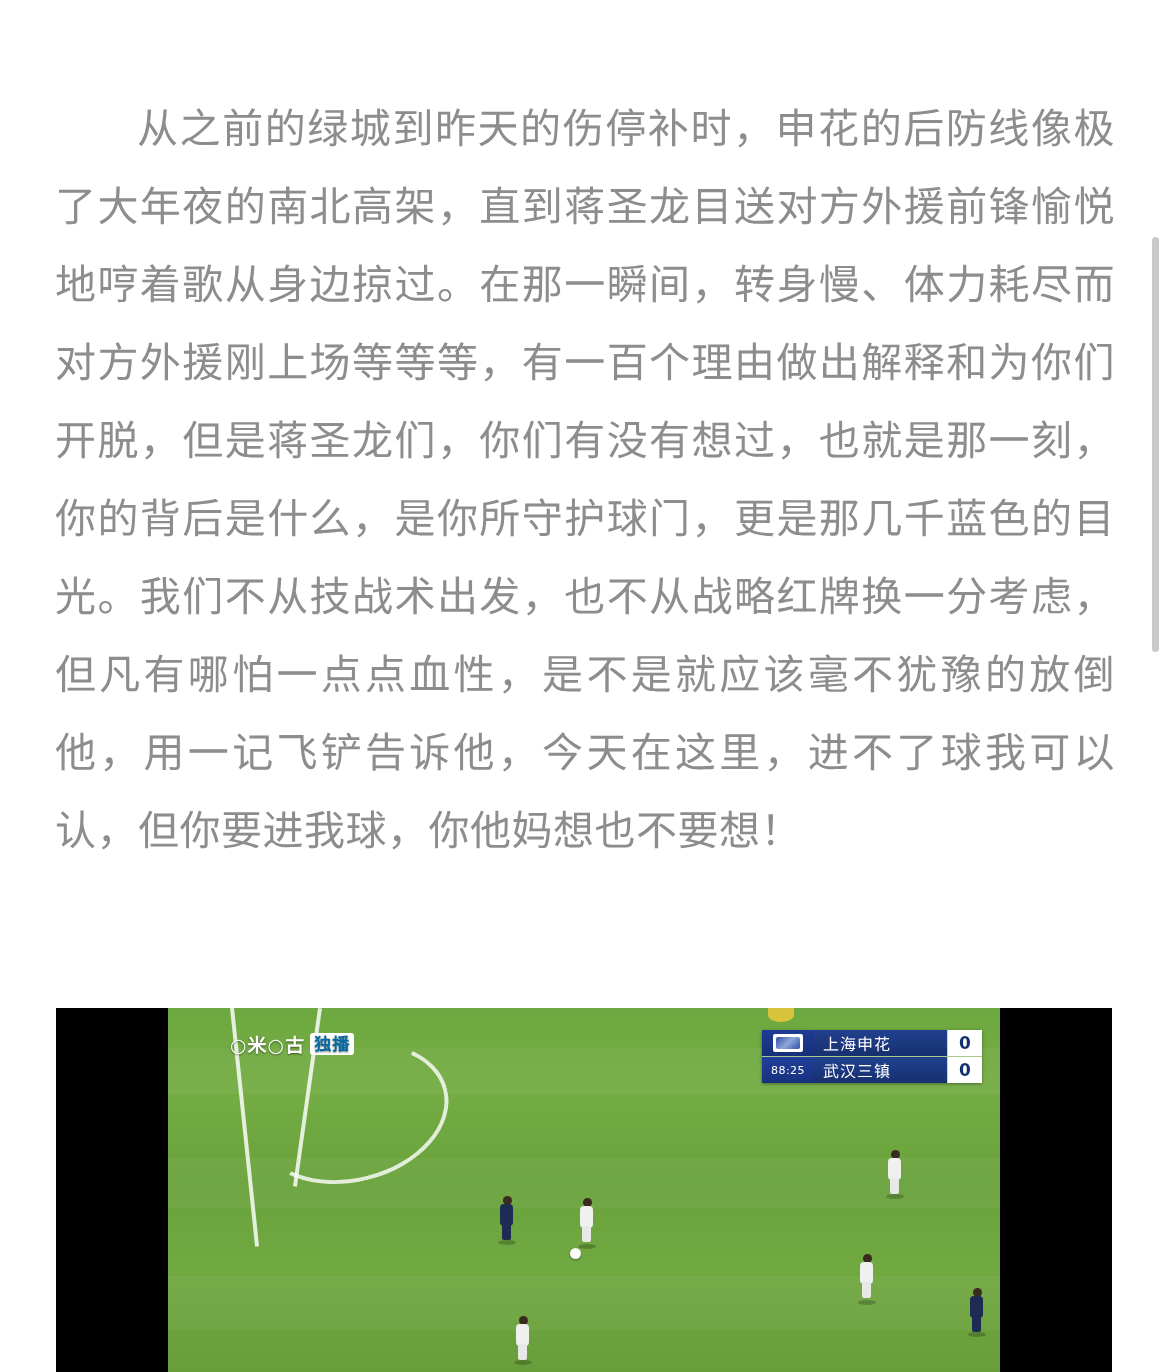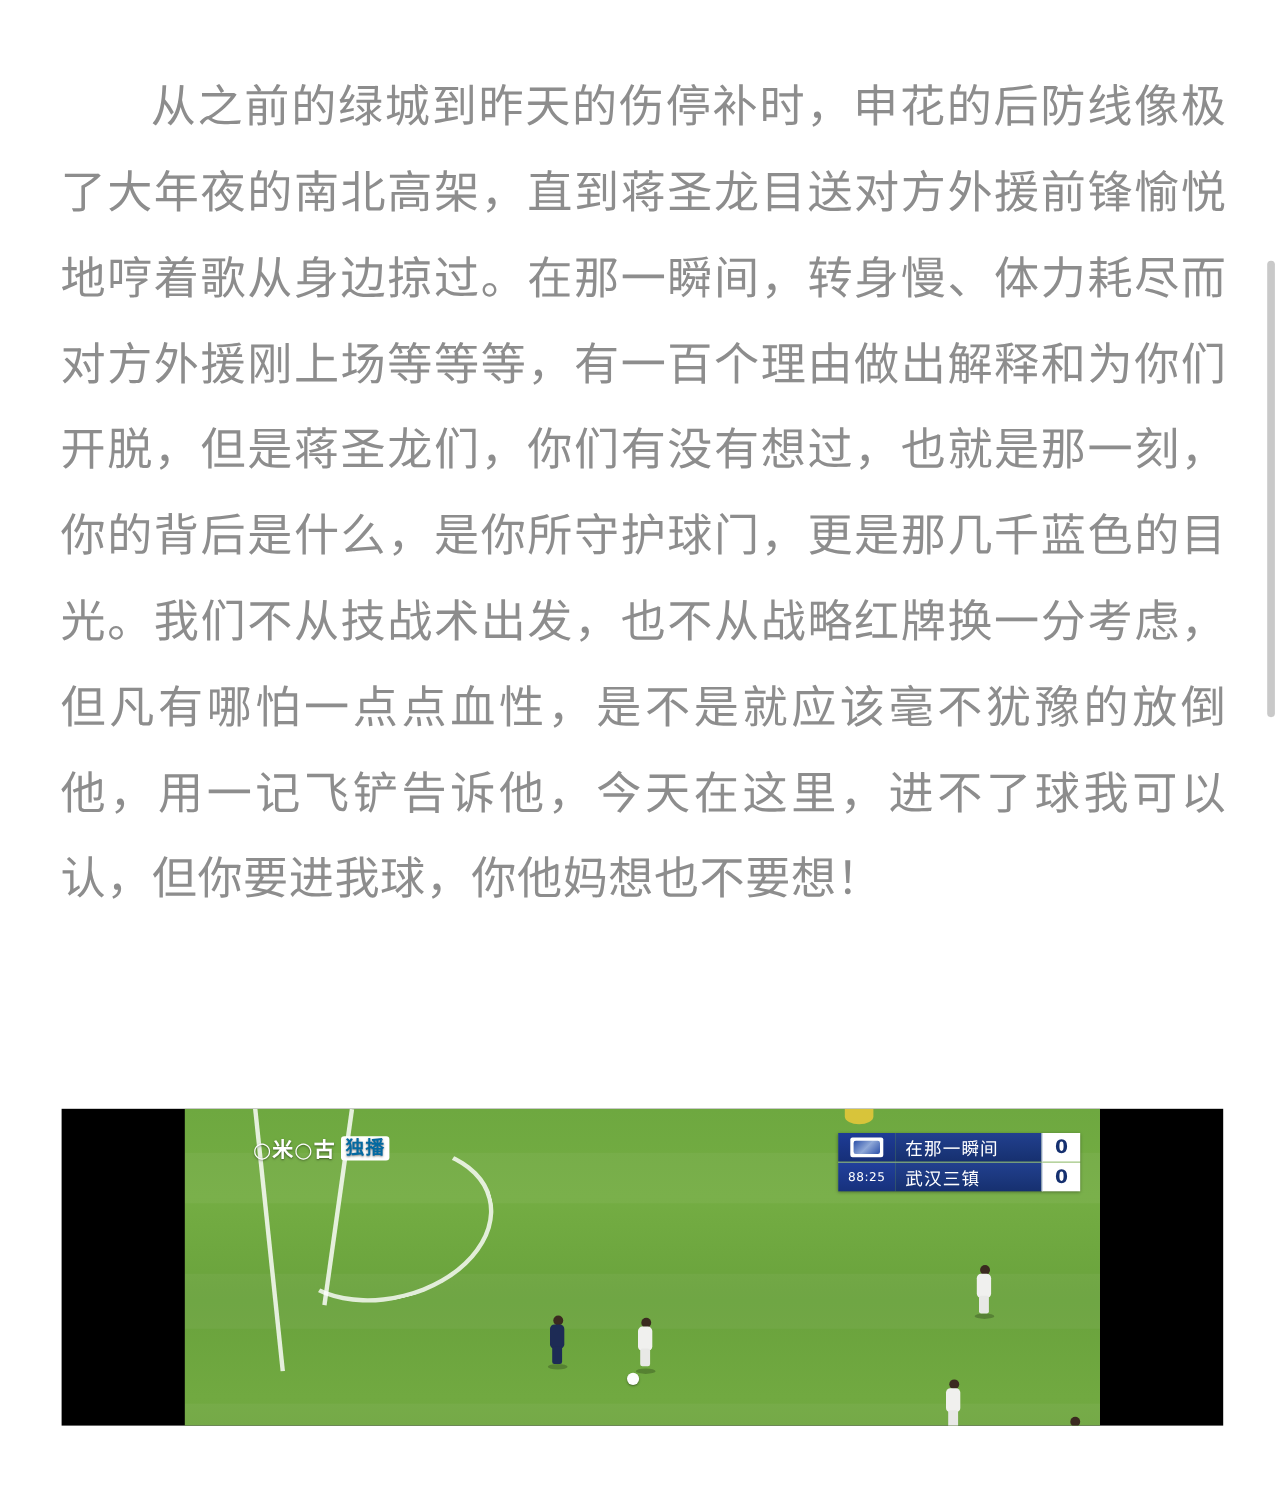--- a/index.html
+++ b/index.html
@@ -21,21 +21,21 @@
     height: 1372px;
     background: #ffffff;
   }
 
   
   .article {
     position: absolute;
     left: 0;
     top: 0;
     width: 1167px;
-    padding: 58px 52px 0 55px;
+    padding: 90px 52px 0 55px;
     box-sizing: border-box;
   }
   .article p {
     margin: 0;
     font-size: 41px;
     line-height: 78px;
     color: #8d8d8d;
     text-indent: 2em;
     letter-spacing: 0.5px;
     text-align: justify;
@@ -61,21 +61,21 @@
     border-radius: 4px;
     background: #c9c9c9;
   }
 
   
   .media {
     position: absolute;
     left: 56px;
     top: 1008px;
     width: 1056px;
-    height: 288px;
+    height: 364px;
     background: #000000;
     overflow: hidden;
   }
   .pitch {
     position: absolute;
     left: 112px;
     top: 0;
     width: 832px;
     height: 364px;
     background: linear-gradient(180deg, #6ea840 0%, #74ad43 22%, #69a23c 48%, #71a941 72%, #689e3a 100%);
@@ -337,21 +337,21 @@
       <div class="broadcaster">
         <span>○米○古</span>
         <span class="badge">独播</span>
       </div>
 
       <div class="scoreboard">
         <div class="sb-row">
           <div class="sb-left">
             <span class="sb-logo"></span>
           </div>
-          <div class="sb-name">在那一瞬间</div>
+          <div class="sb-name">上海申花</div>
           <div class="sb-score">0</div>
         </div>
         <div class="sb-sep"></div>
         <div class="sb-row">
           <div class="sb-left clock">88:25</div>
           <div class="sb-name">武汉三镇</div>
           <div class="sb-score">0</div>
         </div>
       </div>
 

